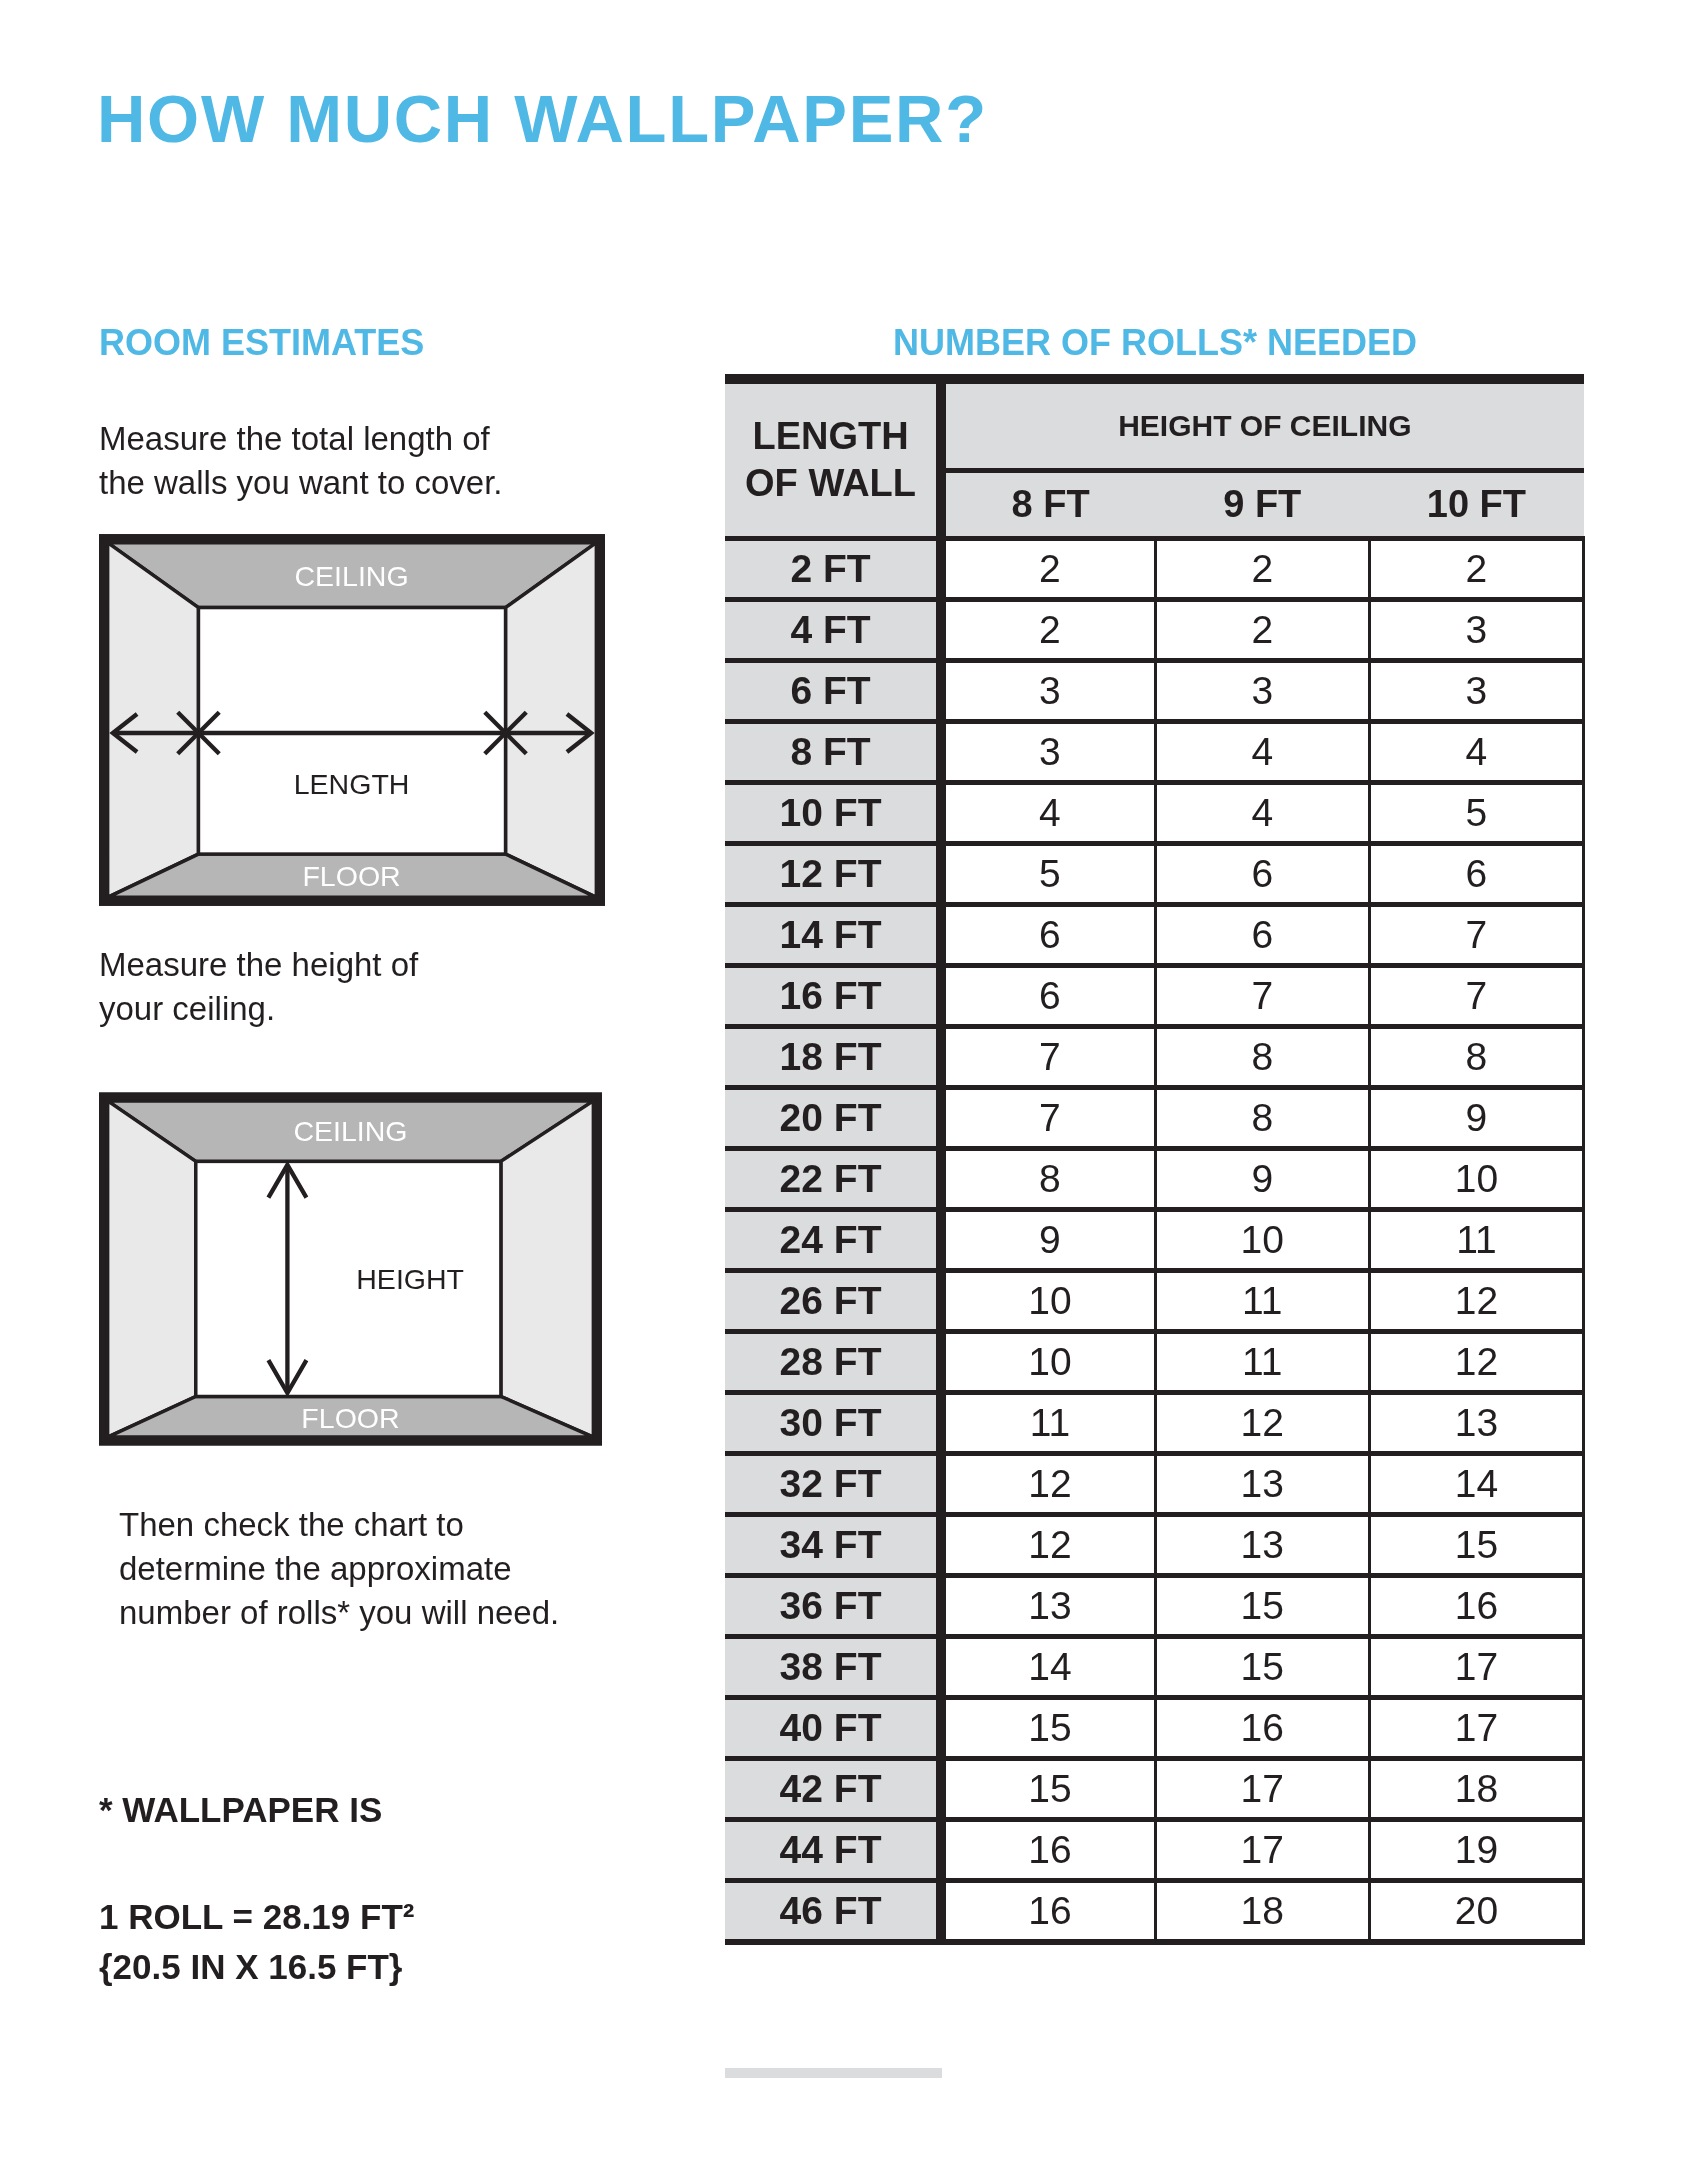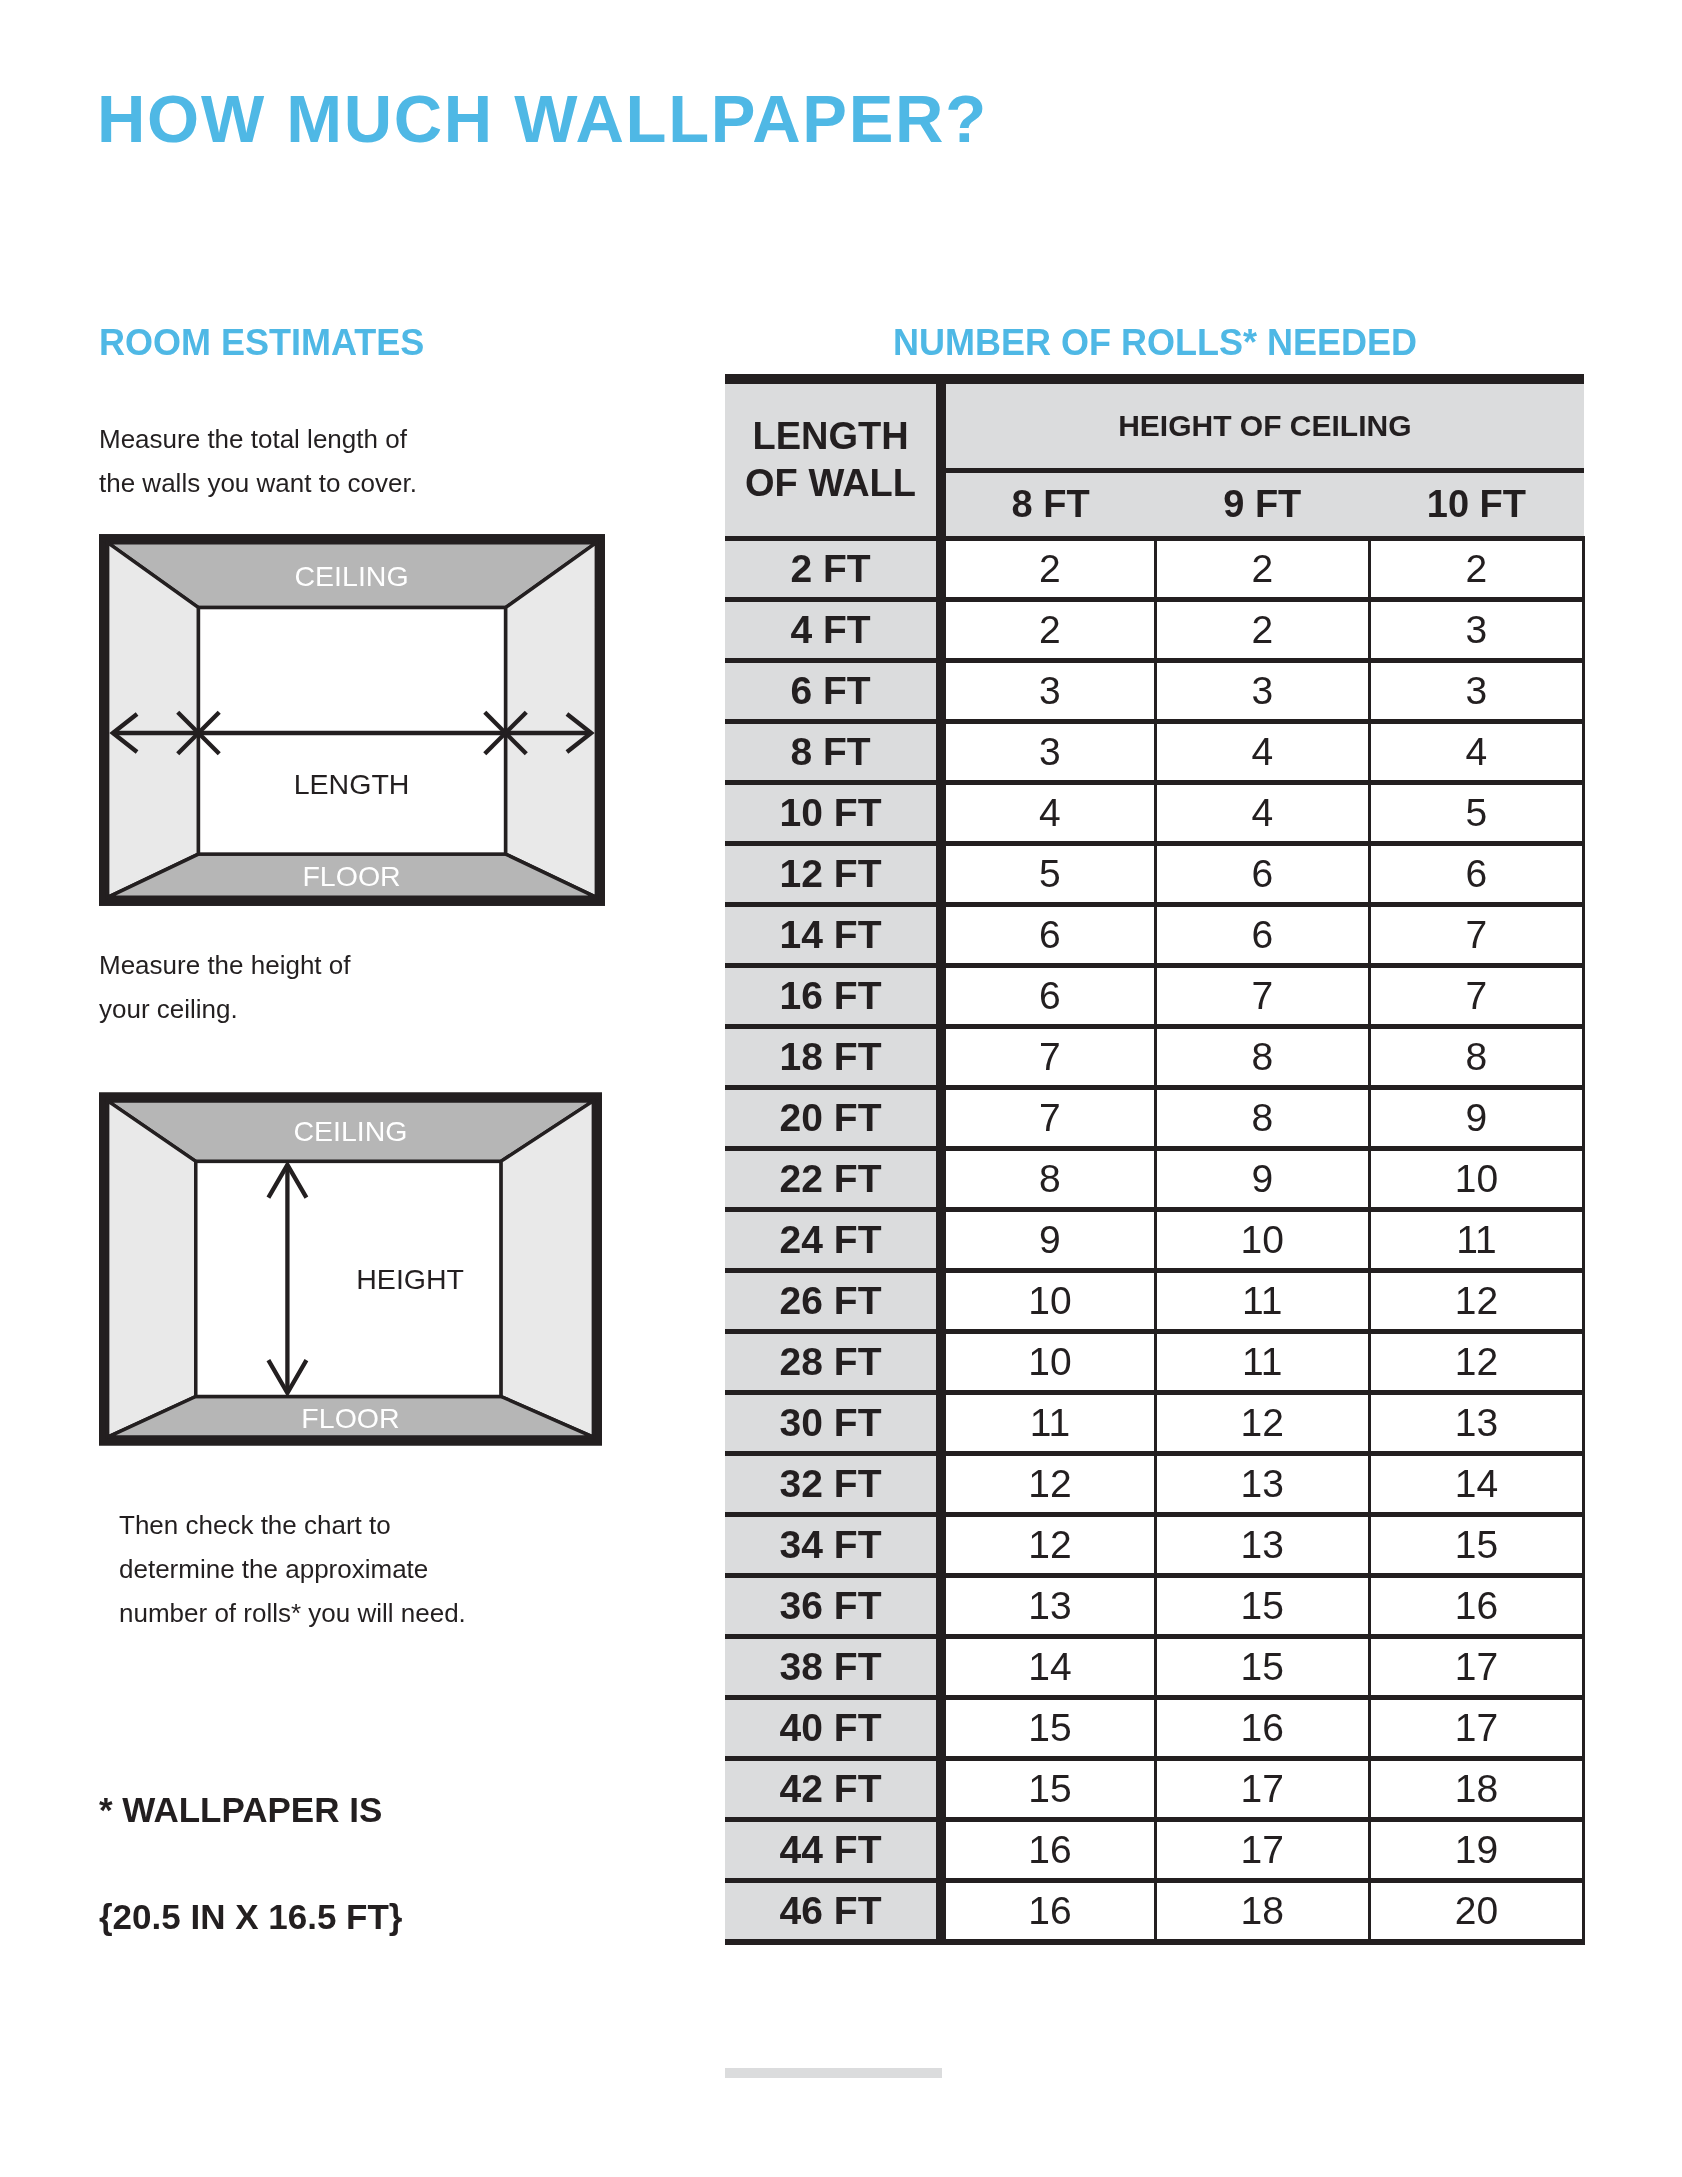--- a/index.html
+++ b/index.html
@@ -9,21 +9,21 @@
     --midgray:#b6b6b6;
     --wallgray:#e9e9e9;
   }
   html,body{margin:0;padding:0;background:#ffffff;width:1683px;height:2177px;
     font-family:"Liberation Sans","DejaVu Sans",sans-serif;color:var(--ink);overflow:hidden;}
   .abs{position:absolute;}
   .page-title{left:97px;top:80px;font-size:67px;font-weight:bold;letter-spacing:1.7px;color:var(--accent);white-space:nowrap;}
   .subhead{font-size:36px;font-weight:bold;color:var(--accent);white-space:nowrap;}
   .room-estimates{left:99px;top:322px;}
   .rolls-heading-wrap{left:725px;top:322px;width:860px;text-align:center;}
-  .body-copy{font-size:26px;line-height:44px;white-space:pre-line;color:var(--ink);}
+  .body-copy{font-size:33px;line-height:44px;white-space:pre-line;color:var(--ink);}
   .para1{left:99px;top:417px;}
   .para2{left:99px;top:943px;}
   .para3{left:99px;top:1503px;margin-left:20px;}
   .foot{font-size:35px;font-weight:bold;line-height:50px;color:var(--ink);}
   .footnote{left:99px;top:1785px;}
   .footnote .indent{padding-left:22.5px;}
   .rollspec{left:99px;top:1892px;}
   .diagram1{left:99px;top:534px;}
   .diagram2{left:99px;top:1092px;}
 
@@ -102,20 +102,21 @@
 
 <div class="abs body-copy para3">Then check the chart to
 determine the approximate
 number of rolls* you will need.</div>
 
 <div class="abs foot footnote">
   <div>* WALLPAPER IS</div>
 </div>
 
 <div class="abs foot rollspec">
+  <div>1 ROLL = 28.19 FT²</div>
   <div>{20.5 IN X 16.5 FT}</div>
 </div>
 
 <table class="rolls-table">
   <colgroup>
     <col style="width:216px">
       <col style="width:214px">
       <col style="width:214px">
       <col style="width:214px">
   </colgroup>

